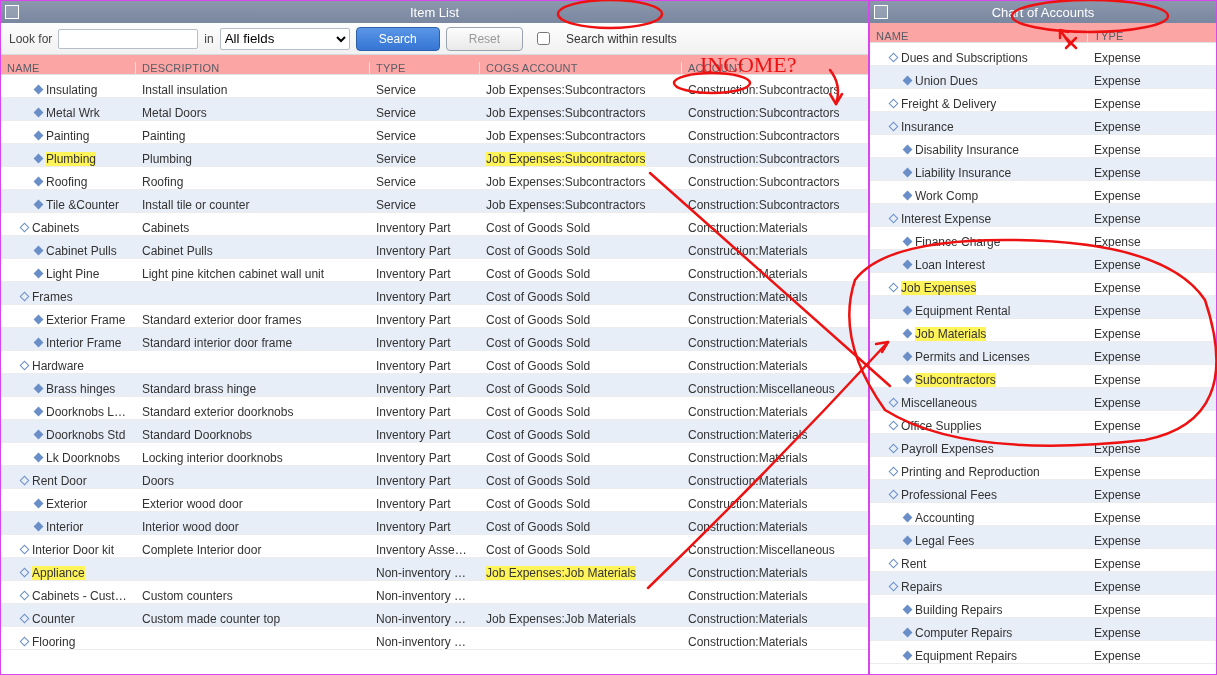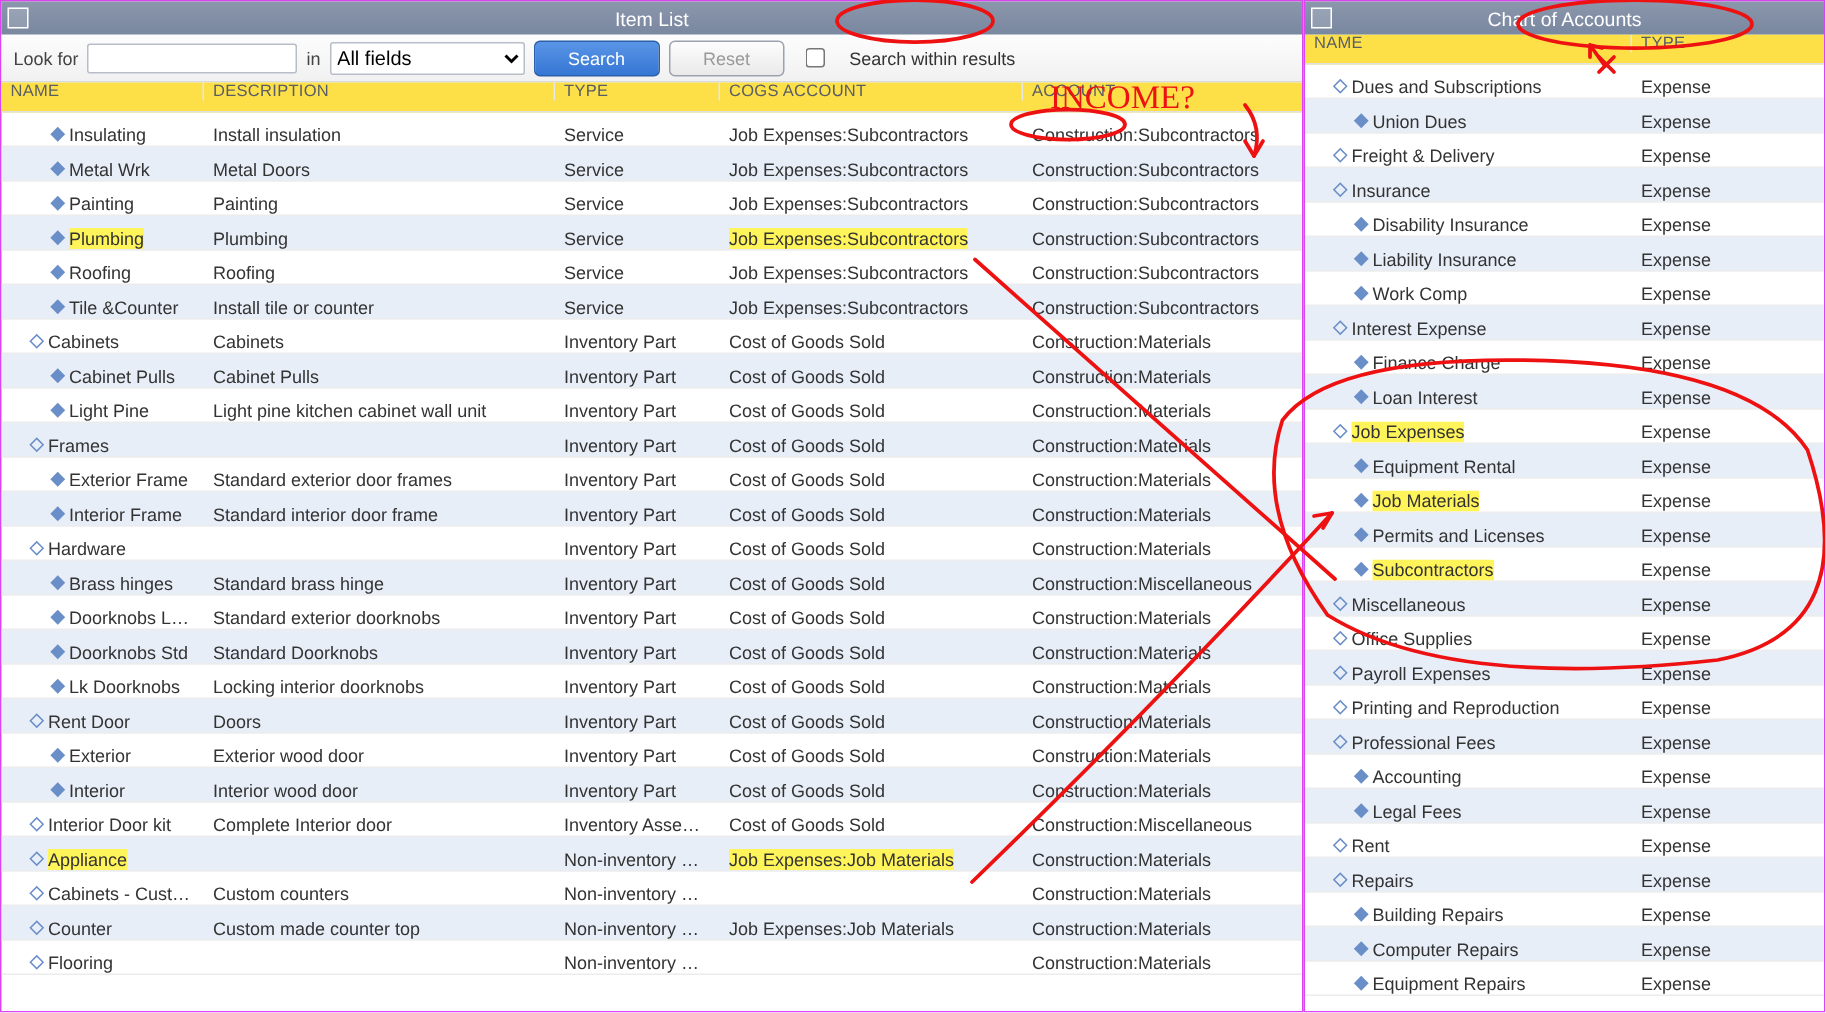--- a/index.html
+++ b/index.html
@@ -11,21 +11,21 @@
   .titlebar { background: linear-gradient(#8b97ab,#7987a0); color: #fff; height: 22px; display:flex; align-items:center; justify-content:center; position:relative; font-size:13px; }
   .titlebar .restore-icon { position:absolute; left:4px; top:4px; width:14px; height:14px; border:1px solid #fff; background: rgba(255,255,255,.15); cursor:pointer;}
   .toolbar { background: linear-gradient(#fdfdfd,#f1f1f1); height:32px; display:flex; align-items:center; gap:6px; padding:0 8px; border-bottom:1px solid #d6d9de;}
   .toolbar label { color:#444; }
   .toolbar input[type=text]{ border:1px solid #b8bec7; height:20px; width:140px; padding:0 4px; border-radius:2px;}
   .toolbar select{ border:1px solid #b8bec7; height:22px; width:130px; background:#fff; border-radius:2px;}
   .btn { border:1px solid #9aa1af; border-radius:4px; height:24px; padding:0 22px; font-size:12px; cursor:pointer; background:linear-gradient(#fdfdfd,#e9e9e9);}
   .btn-primary { background:linear-gradient(#5a95e6,#3576d4); color:#fff; border-color:#2b5fa8;}
   .btn-muted { color:#999; }
   .chk { display:flex; align-items:center; gap:16px; margin-left:8px;}
-  .grid-head { display:flex; background:#fde047; border-bottom:1px solid #e0e0e0; color:#595d66; font-size:11px; letter-spacing:.2px; height:20px; align-items:flex-start;}
+  .grid-head { display:flex; background:#fca5a5; border-bottom:1px solid #e0e0e0; color:#595d66; font-size:11px; letter-spacing:.2px; height:20px; align-items:flex-end;}
   .grid-head > div, .row > div { padding:0 6px; overflow:hidden; white-space:nowrap; text-overflow:ellipsis;}
   .col-name{ flex:0 0 135px;} .col-desc{flex:0 0 234px;} .col-type{flex:0 0 110px;} .col-cogs{flex:0 0 202px;} .col-acct{flex:1;}
   .coa-col-name{flex:0 0 218px;} .coa-col-type{flex:1;}
   .grid-body { flex:1; overflow:auto;}
   .row { display:flex; align-items:flex-end; height:23px; border-bottom:1px solid #ececec;}
   .row.alt { background:#e8eef8; }
   .diamond { display:inline-block; width:7px; height:7px; background:#6a8ec8; transform:rotate(45deg); margin-right:4px; vertical-align:1px;}
   .diamond-open { background:none; border:1px solid #6a8ec8; }
   .indent1 { padding-left:20px !important;}
   .indent2 { padding-left:34px !important;}

